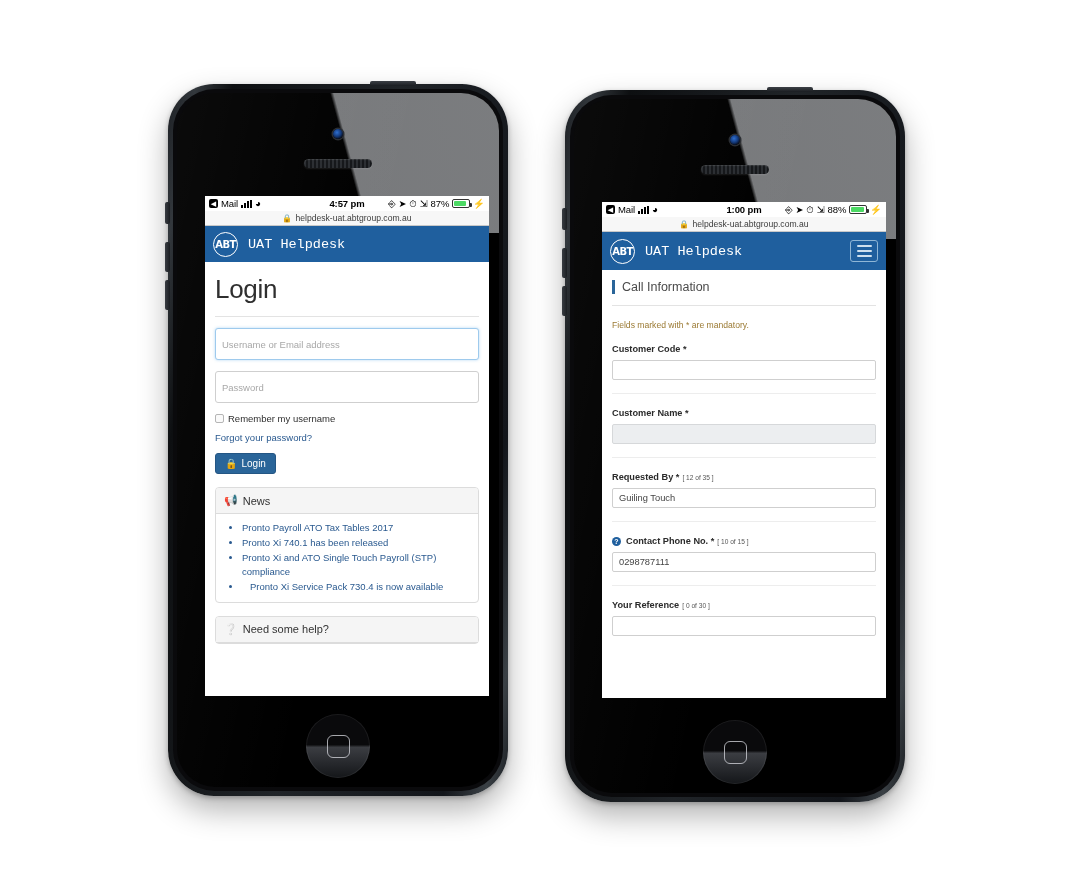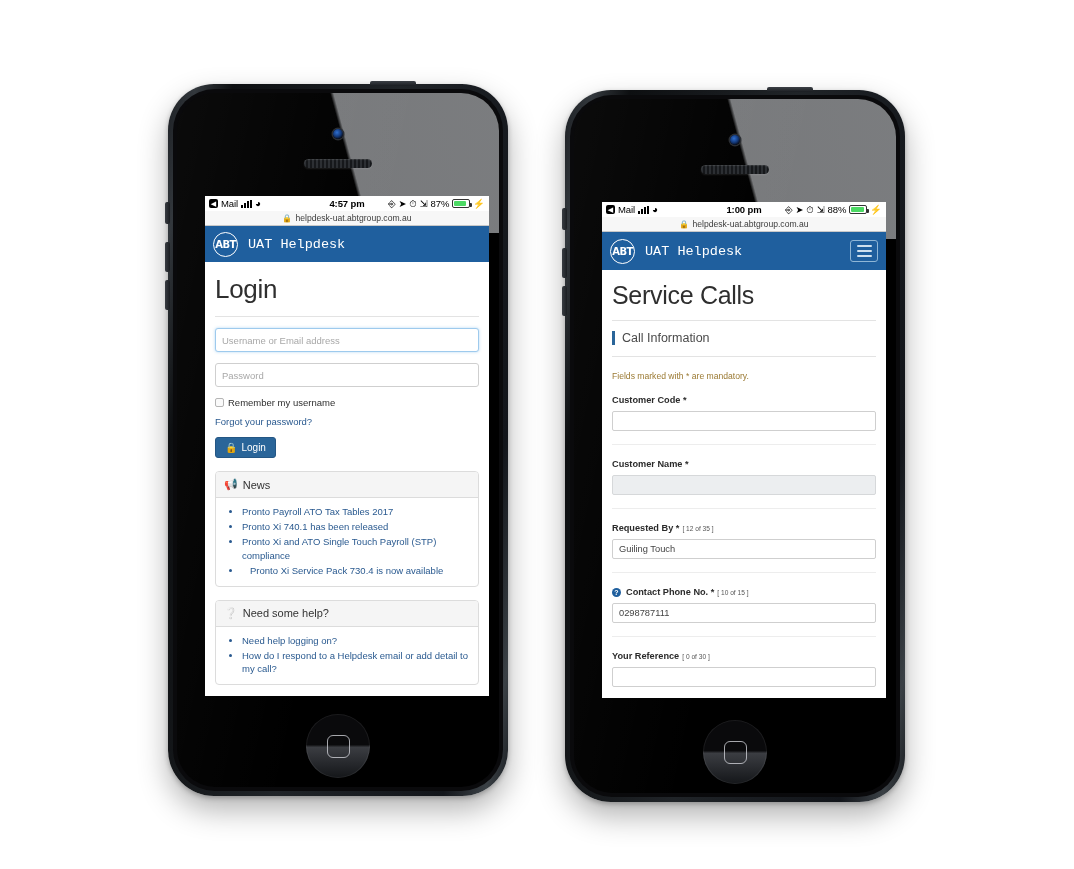--- a/index.html
+++ b/index.html
@@ -143,21 +143,21 @@
   
   .page { background: #fff; padding: 0 10px; height: 100%; }
   .page-title {
     font-size: 26px; font-weight: 400; color: #2f2f2f; letter-spacing: -0.3px;
     padding: 12px 0 11px; border-bottom: 1px solid #e3e3e3;
   }
   .phone.right .page-title { font-size: 25px; padding: 11px 0 10px; }
 
   
   .field {
-    width: 100%; height: 24px; margin-top: 11px;
+    width: 100%; height: 32px; margin-top: 11px;
     border: 1px solid #cfcfcf; border-radius: 3px; background: #fff;
     font-size: 9.5px; color: #a8a8a8; padding: 0 6px;
     display: flex; align-items: center; font-family: "Liberation Sans", sans-serif;
   }
   .field.focused { border-color: #9ecaed; box-shadow: 0 0 3px rgba(102,175,233,.5); }
   .checkrow { display: flex; align-items: center; gap: 4px; margin-top: 10px; }
   .cbox { width: 9px; height: 9px; border: 1px solid #b5b5b5; border-radius: 2px; background: #fafafa; }
   .checkrow span { font-size: 9.5px; color: #2f2f2f; }
   .link { color: #29598f; font-size: 9.5px; display: block; margin-top: 8px; text-decoration: none; }
   .btn-login {
@@ -292,26 +292,20 @@
                 </ul>
               </div>
             </div>
 
             
             <div class="panel">
               <div class="panel-head">
                 <span>❔</span>
                 <span>Need some help?</span>
               </div>
-              <div class="panel-body">
-                <ul>
-                  <li><a class="link" style="margin:0;display:inline" href="#">Need help logging on?</a></li>
-                  <li><a class="link" style="margin:0;display:inline" href="#">How do I respond to a Helpdesk email or add detail to my call?</a></li>
-                </ul>
-              </div>
             </div>
           </div>
 
         </div>
       </div>
     </div>
 
     <div class="home-btn">
       <div class="home-sq"></div>
     </div>
@@ -369,21 +363,20 @@
             </div>
             <div class="brand">UAT Helpdesk</div>
             <div class="burger">
                 <i></i>
                 <i></i>
                 <i></i>
               </div>
           </div>
 
           <div class="page">
-            <div class="page-title">Service Calls</div>
 
             <div class="section-head">
               <span class="accent-bar"></span>
               <span>Call Information</span>
             </div>
 
             <div class="mandatory-note">Fields marked with * are mandatory.</div>
 
             <div class="form-group">
               <div class="form-label">

